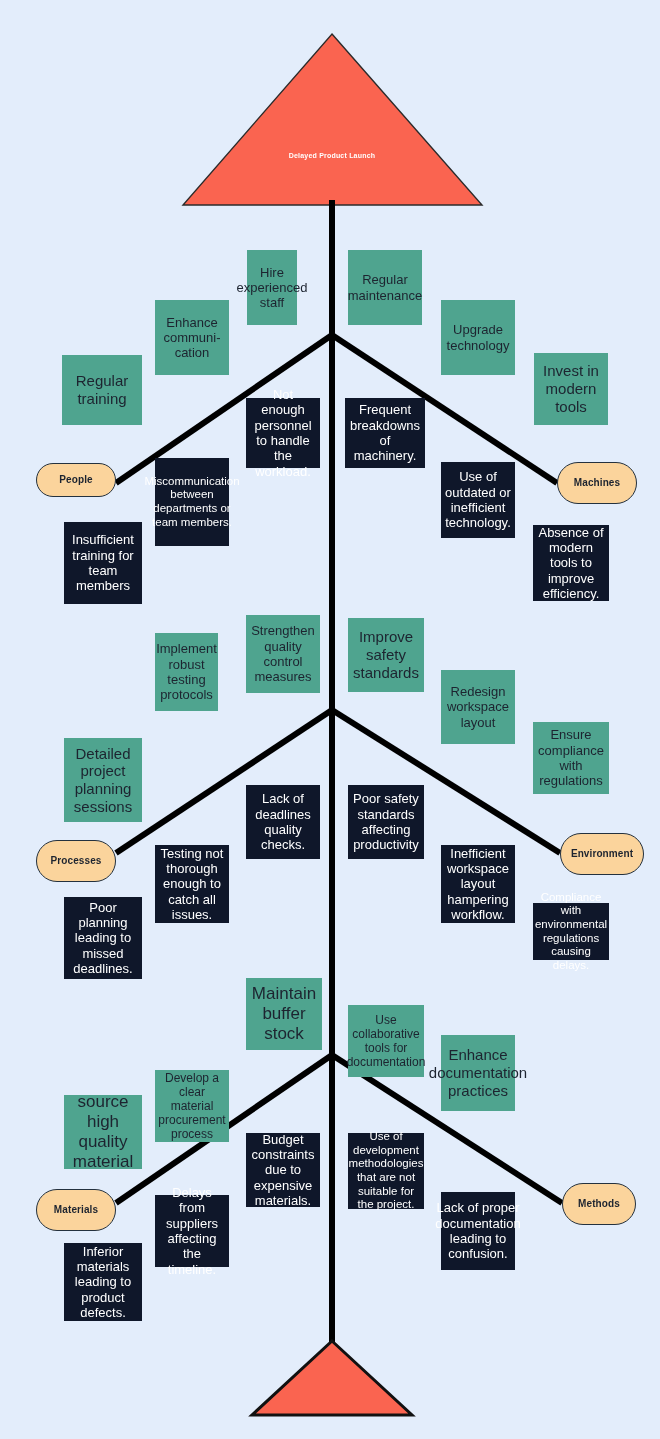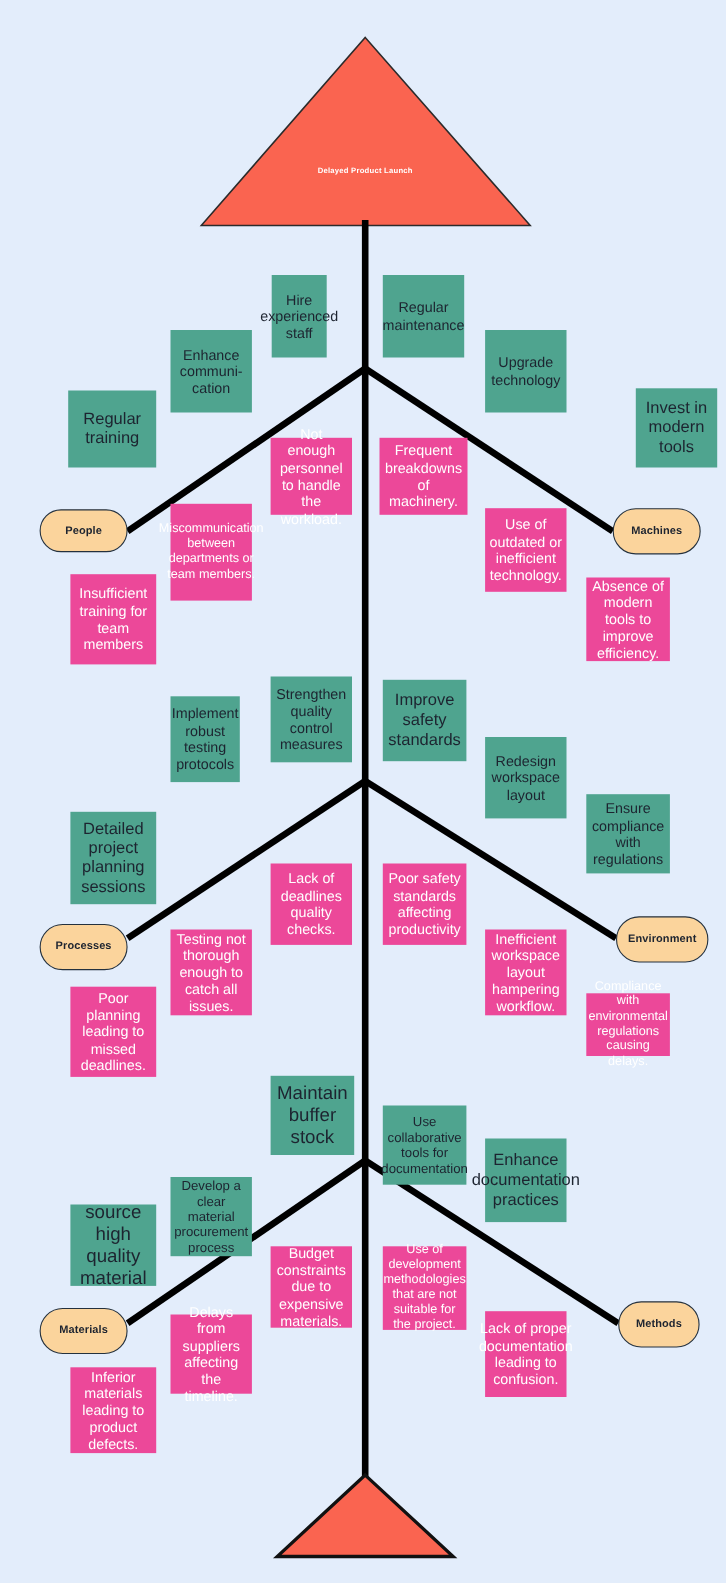--- a/index.html
+++ b/index.html
@@ -25,21 +25,21 @@
     word-wrap:break-word;
     overflow-wrap:break-word;
     hyphens:none;
   }
   .solution{
     background:#4fa48f;
     color:#1d2430;
     font-size:14px;
   }
   .cause{
-    background:#ec4899;
+    background:#0f172a;
     color:#ffffff;
     font-size:13px;
     align-items:center;
   }
   .cat{
     background:#fbd49c;
     color:#1d2430;
     border:1.6px solid #24313e;
     border-radius:22px;
     font-size:10px;
@@ -97,30 +97,30 @@
       </div>
       <div class="node cause fs-m" style="left: 64px; top: 522px; width: 78px; height: 82px;">
         <span>Insufficient training for team members</span>
       </div>
       <div class="node cause fs-s" style="left: 155px; top: 458px; width: 74px; height: 88px;">
         <span>Miscommunication between departments or team members.</span>
       </div>
       <div class="node cause fs-m" style="left: 246px; top: 398px; width: 74px; height: 70px;">
         <span>Not enough personnel to handle the workload.</span>
       </div>
-      <div class="node cat" style="left: 36px; top: 463px; width: 80px; height: 39px; justify-content: center;">
+      <div class="node cat" style="left: 36px; top: 463px; width: 80px; height: 34px; justify-content: center;">
         <span>People</span>
       </div>
       <div class="node solution fs-m" style="left: 348px; top: 250px; width: 74px; height: 75px;">
         <span>Regular maintenance</span>
       </div>
       <div class="node solution fs-m" style="left: 441px; top: 300px; width: 74px; height: 75px;">
         <span>Upgrade technology</span>
       </div>
-      <div class="node solution fs-l" style="left: 534px; top: 353px; width: 74px; height: 72px; margin-left: 44px;">
+      <div class="node solution fs-l" style="left: 534px; top: 353px; width: 74px; height: 72px;">
         <span>Invest in modern tools</span>
       </div>
       <div class="node cause fs-m" style="left: 345px; top: 398px; width: 80px; height: 70px;">
         <span>Frequent breakdowns of machinery.</span>
       </div>
       <div class="node cause fs-m" style="left: 441px; top: 462px; width: 74px; height: 76px;">
         <span>Use of outdated or inefficient technology.</span>
       </div>
       <div class="node cause fs-m" style="left: 533px; top: 525px; width: 76px; height: 76px;">
         <span>Absence of modern tools to improve efficiency.</span>

